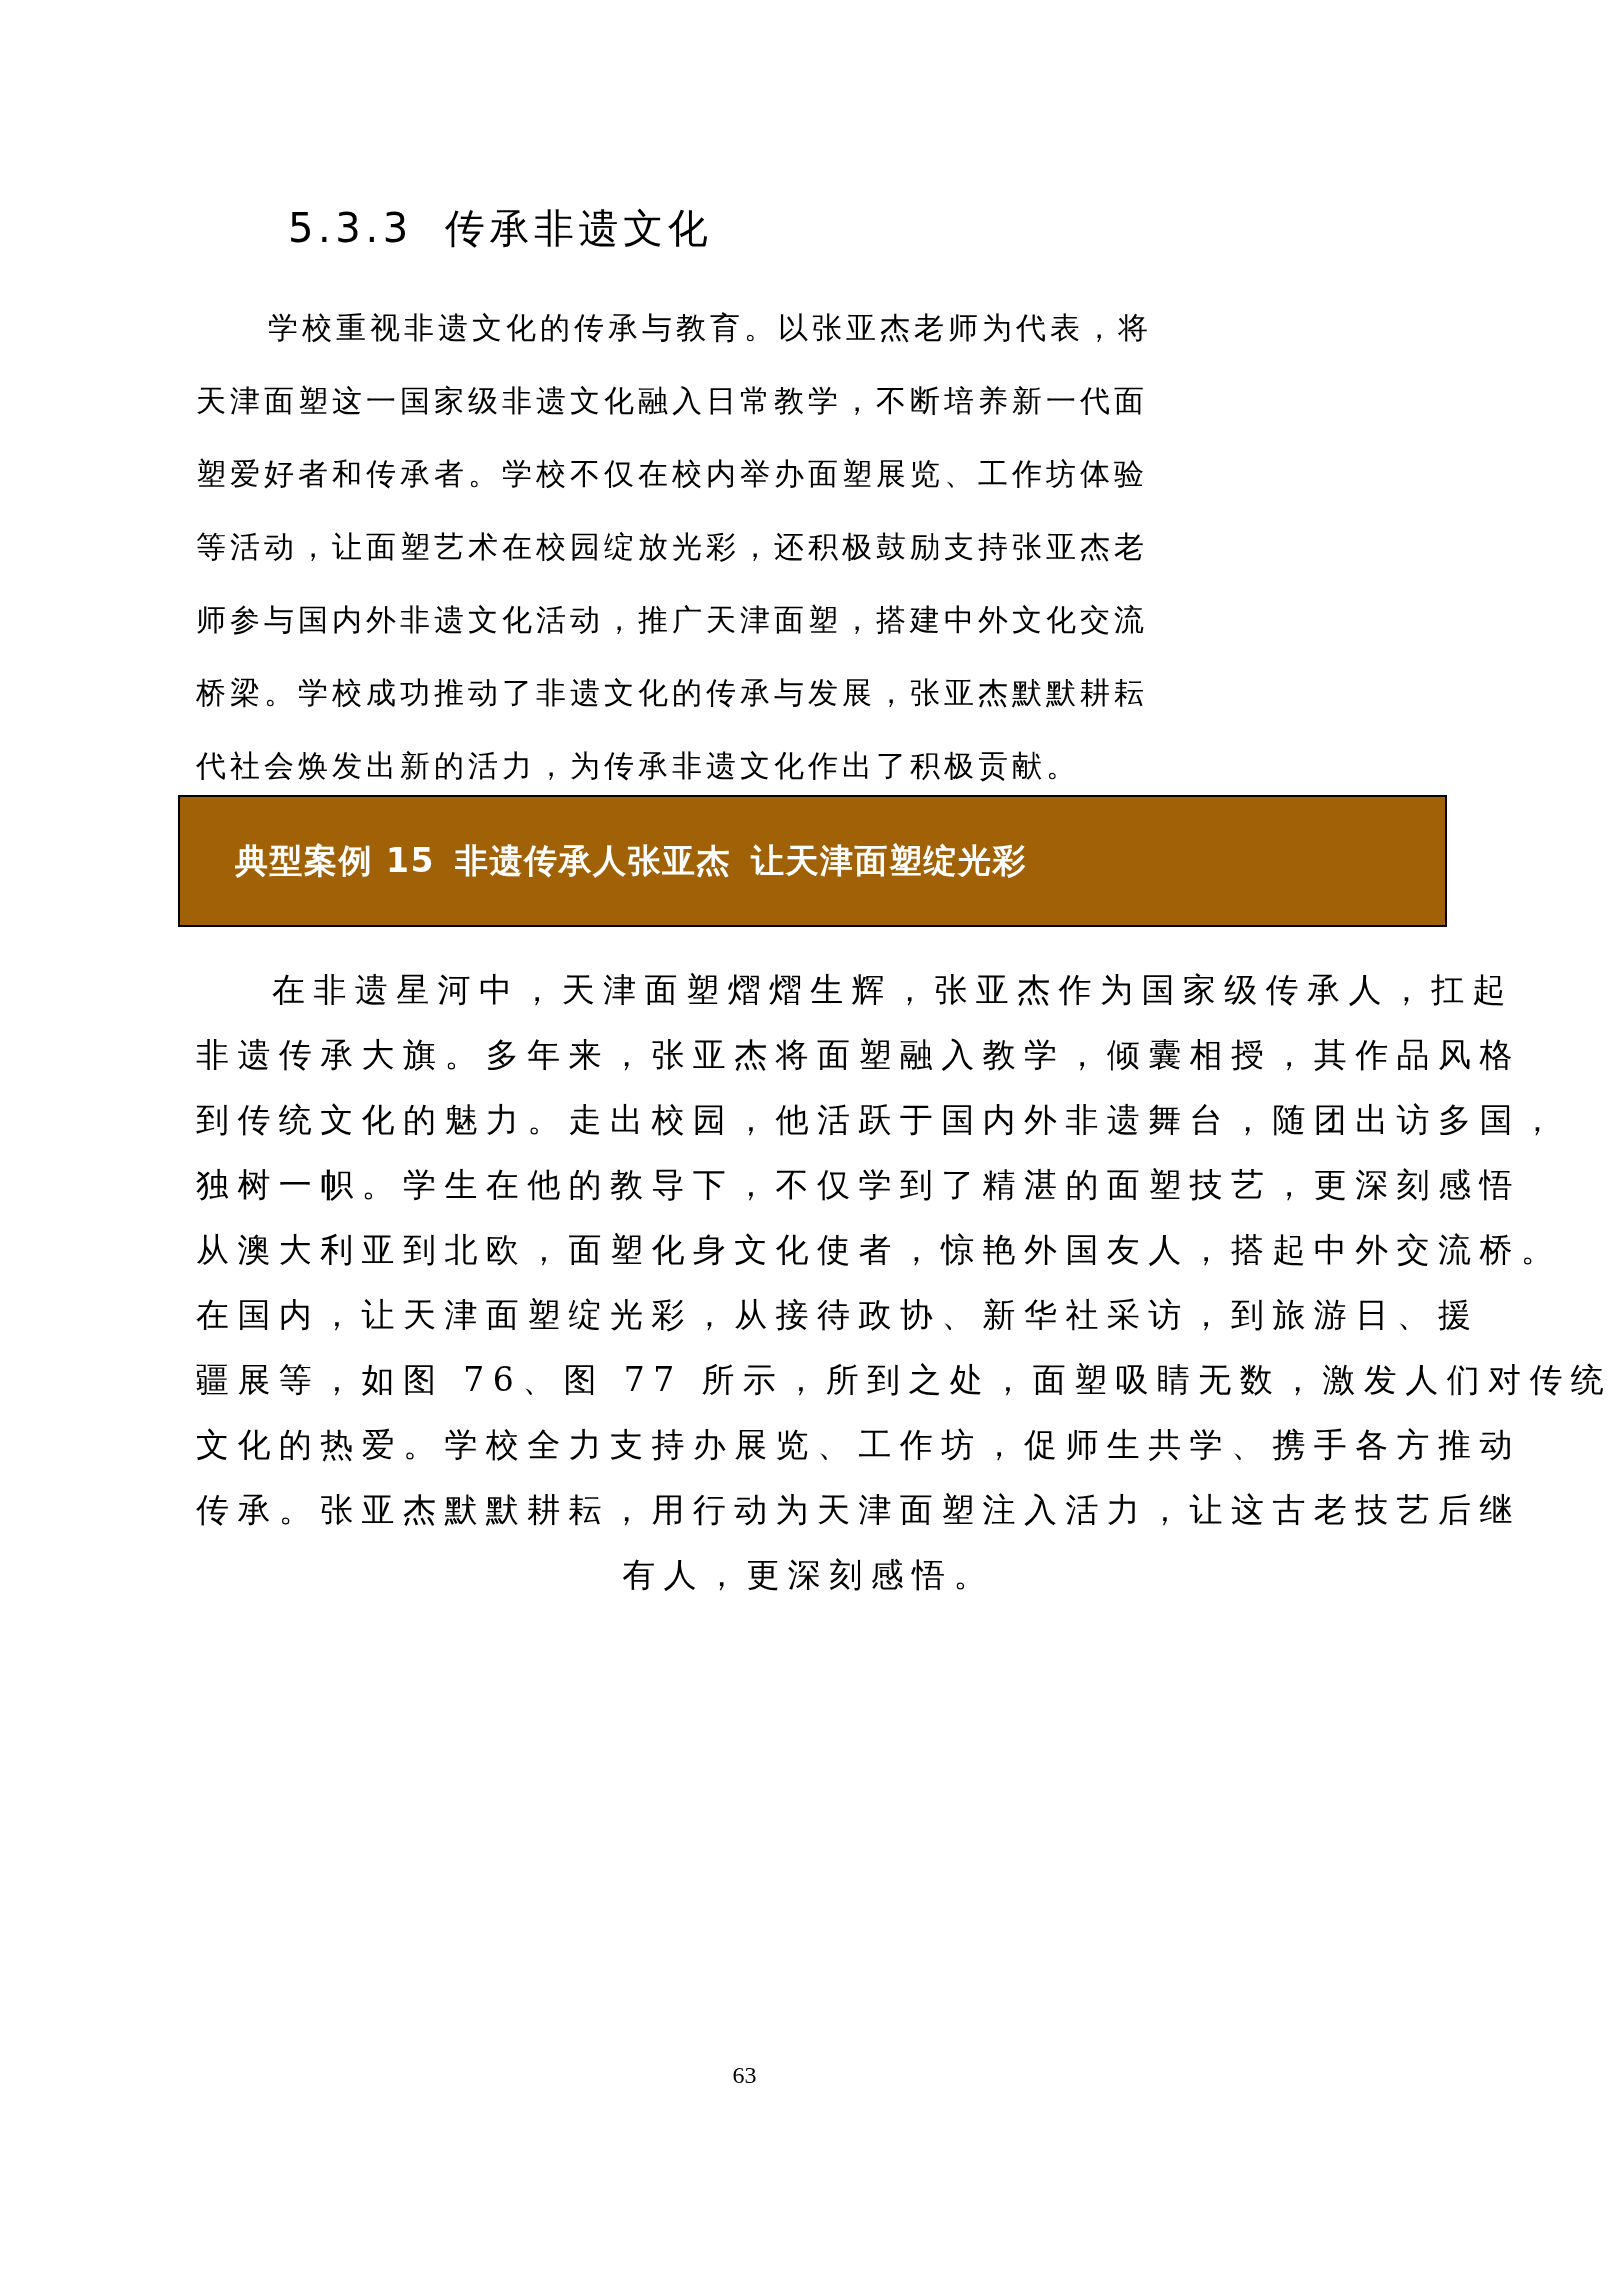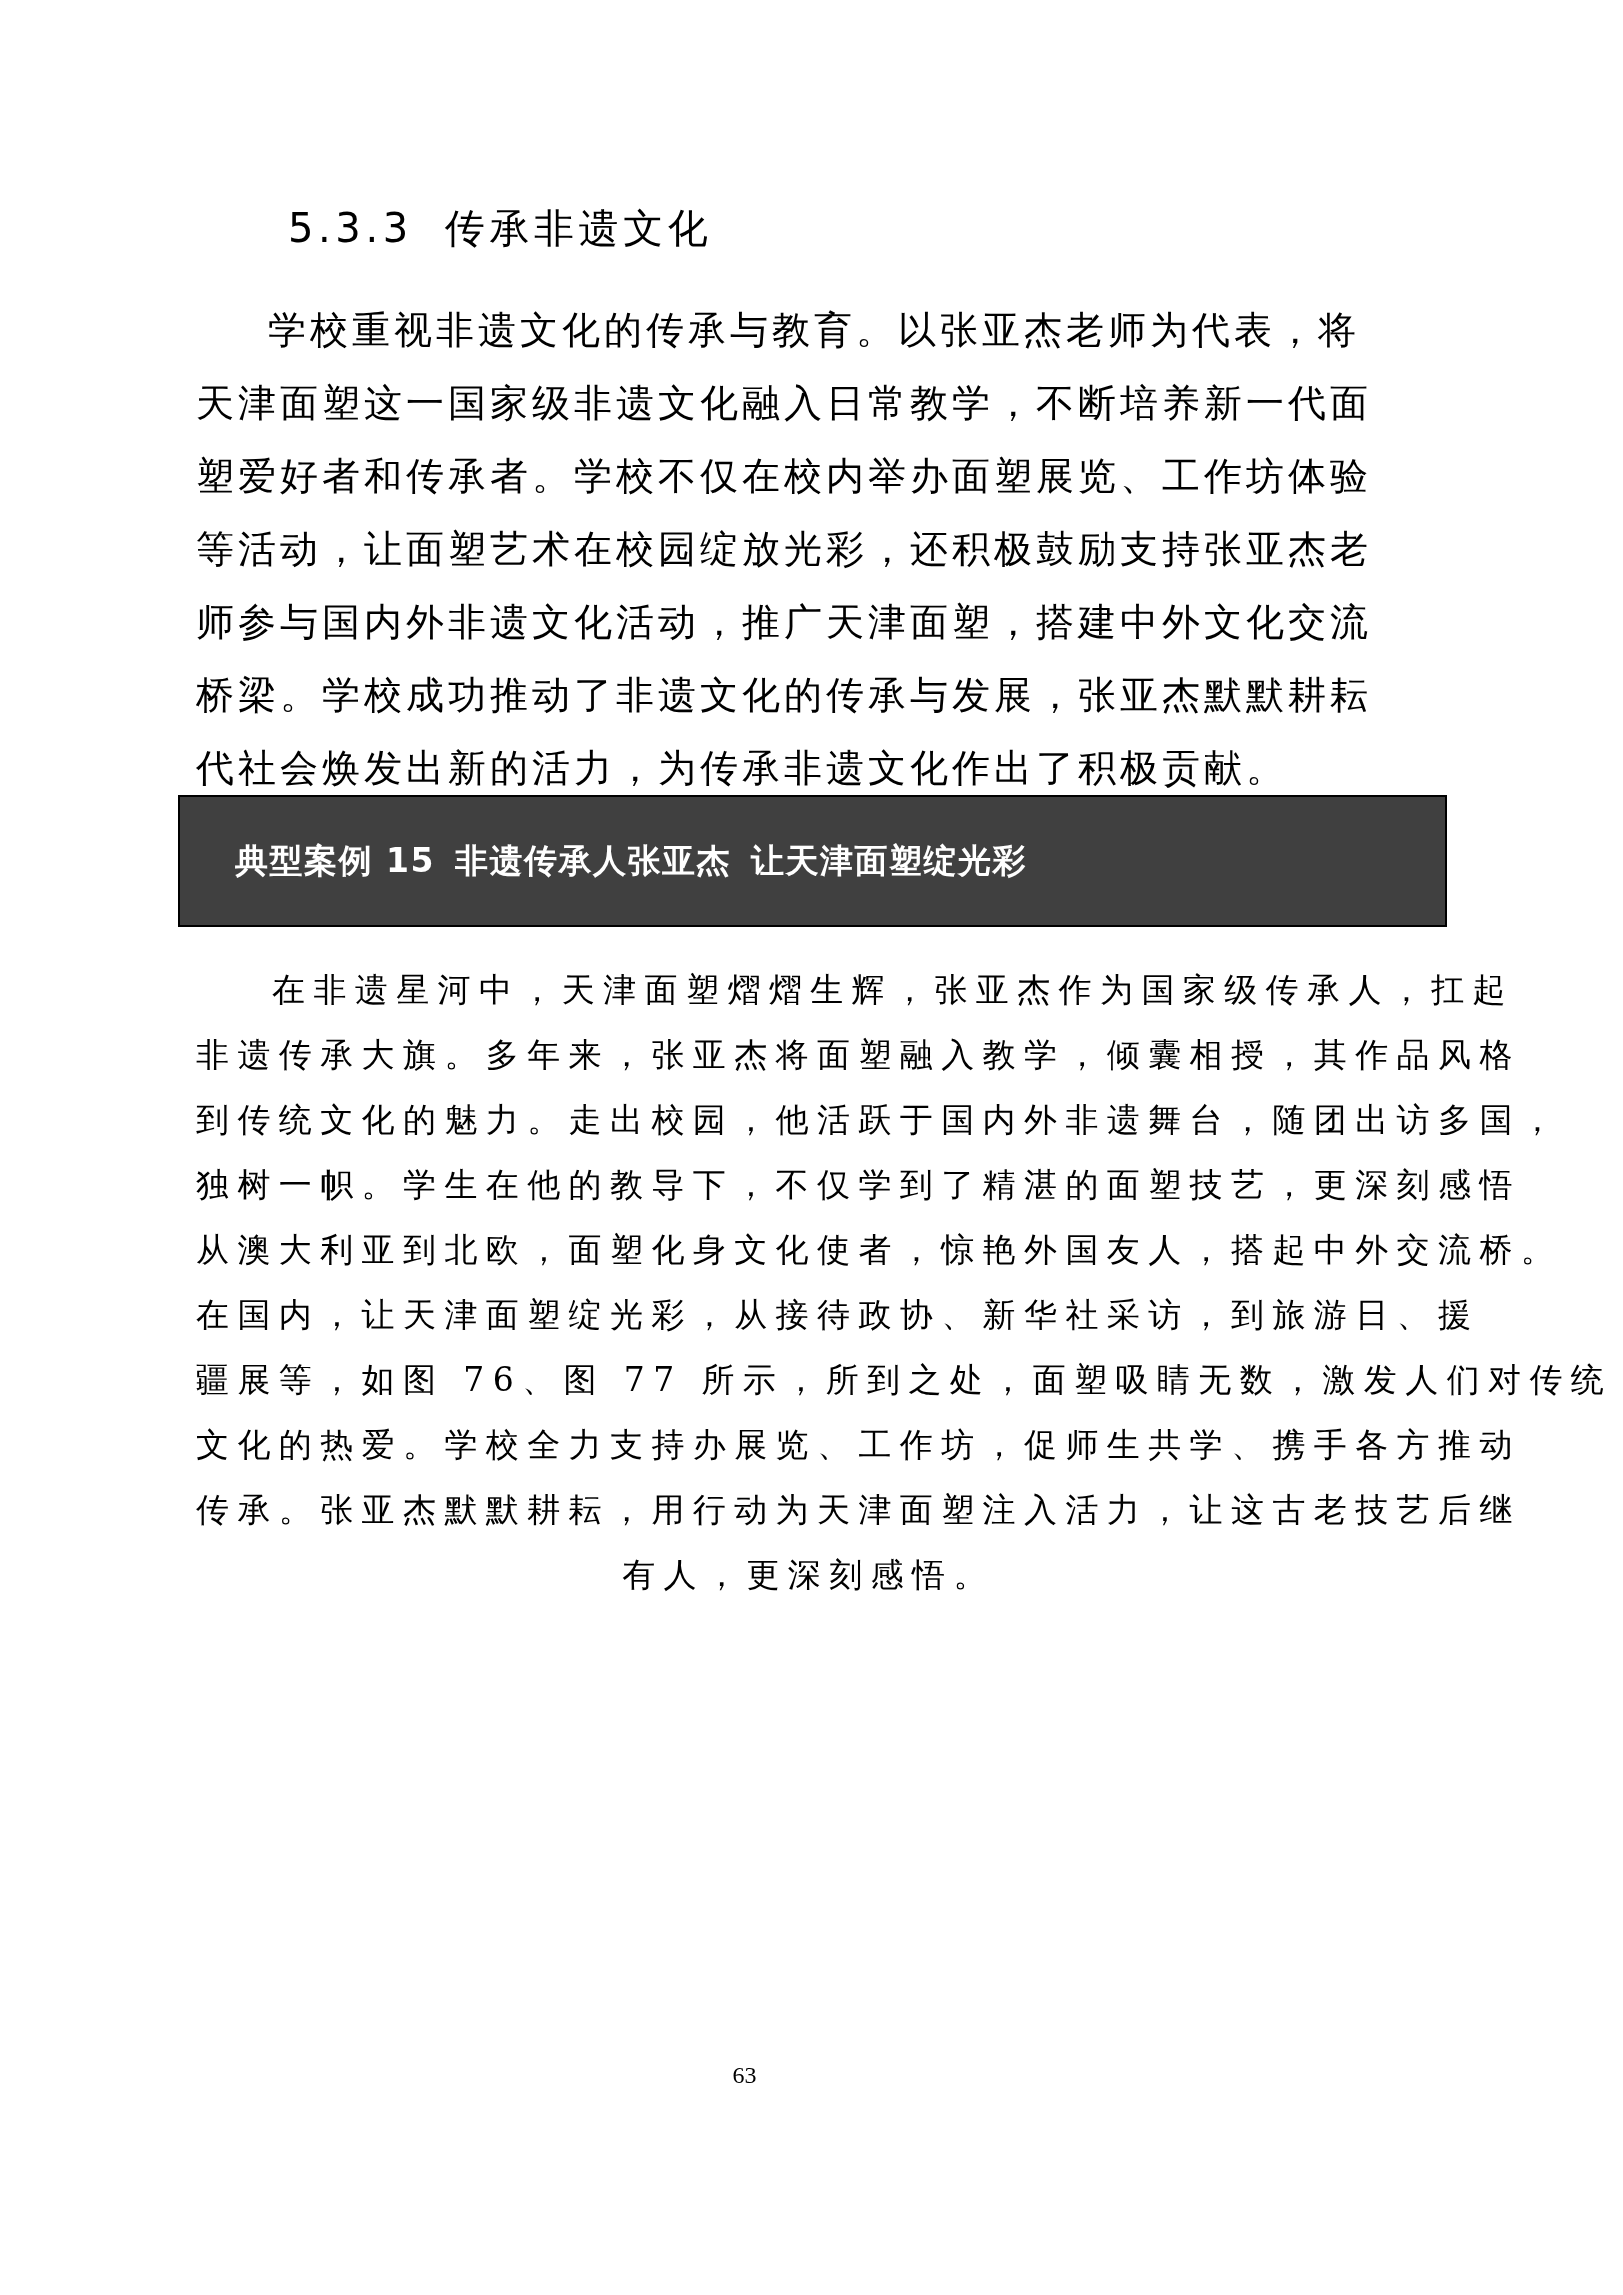--- a/index.html
+++ b/index.html
@@ -6,27 +6,27 @@
   body { width: 1623px; height: 2295px; position: relative; overflow: hidden; font-family: "DejaVu Serif", "Liberation Serif", serif; color: #000; }
   .page { position: absolute; left: 0; top: 0; width: 1623px; height: 2295px; }
   .heading {
     position: absolute; left: 288px; top: 204px;
     font-size: 40px; line-height: 49px; letter-spacing: 4.6px; white-space: nowrap;
     font-family: "DejaVu Sans", "Liberation Sans", sans-serif; font-weight: normal;
   }
   .heading .num { margin-right: 32px; margin-top: 12px; }
   .sec-body { position: absolute; left: 196px; top: 294px; width: 1225px; }
   .sec-line {
-    height: 73px; line-height: 73px; font-size: 38px; white-space: nowrap;
+    height: 73px; line-height: 73px; font-size: 30px; white-space: nowrap;
     letter-spacing: 4px;
-    font-family: Liberation Serif, serif;
+    font-family: Liberation Mono, monospace;
   }
   .case-banner {
     position: absolute; left: 178px; top: 795px; width: 1265px; height: 128px;
-    background: #404040; border: 2.3px solid #000;
+    background: #a16207; border: 2.3px solid #000;
   }
   .case-title {
     position: absolute; left: 55px; top: 0; height: 128px; line-height: 128px;
     color: #ffffff; font-weight: bold; font-size: 33px; white-space: nowrap;
     font-family: "DejaVu Sans", "Liberation Sans", sans-serif; letter-spacing: 1.5px;
   }
   .case-title .gap { display: inline-block; width: 20px; }
   .case-body { position: absolute; left: 196px; top: 957px; width: 1225px; }
   .case-line {
     height: 65px; line-height: 65px; font-size: 33px; white-space: nowrap;

